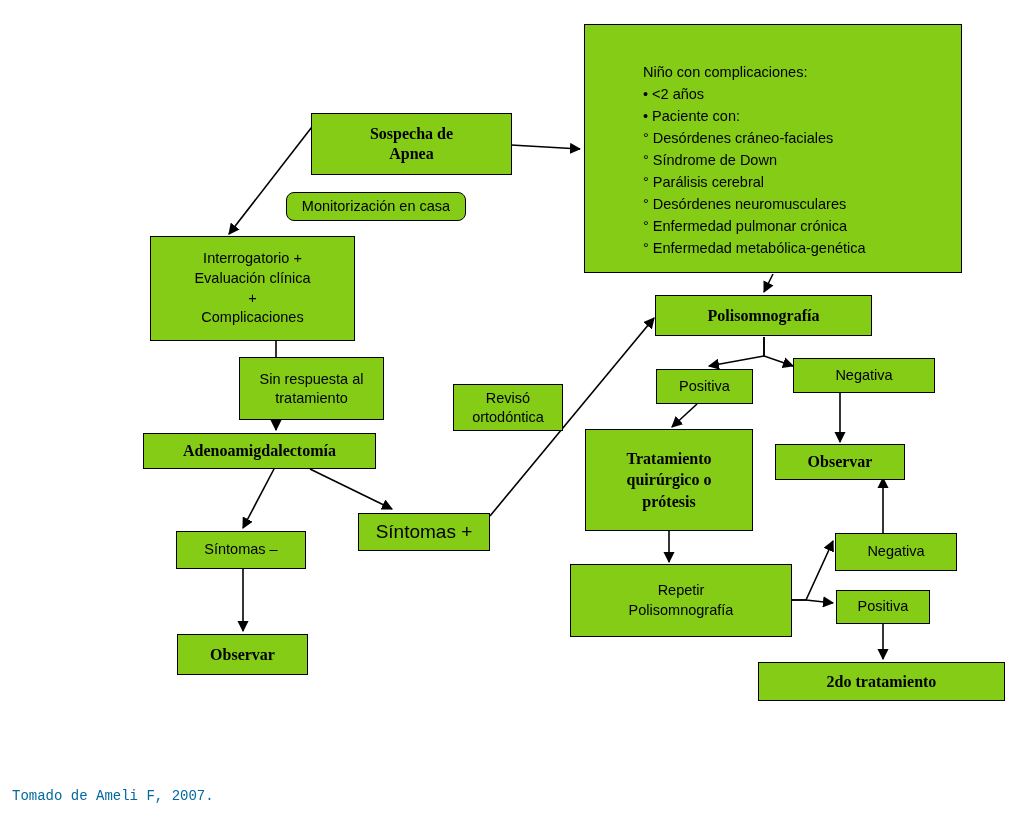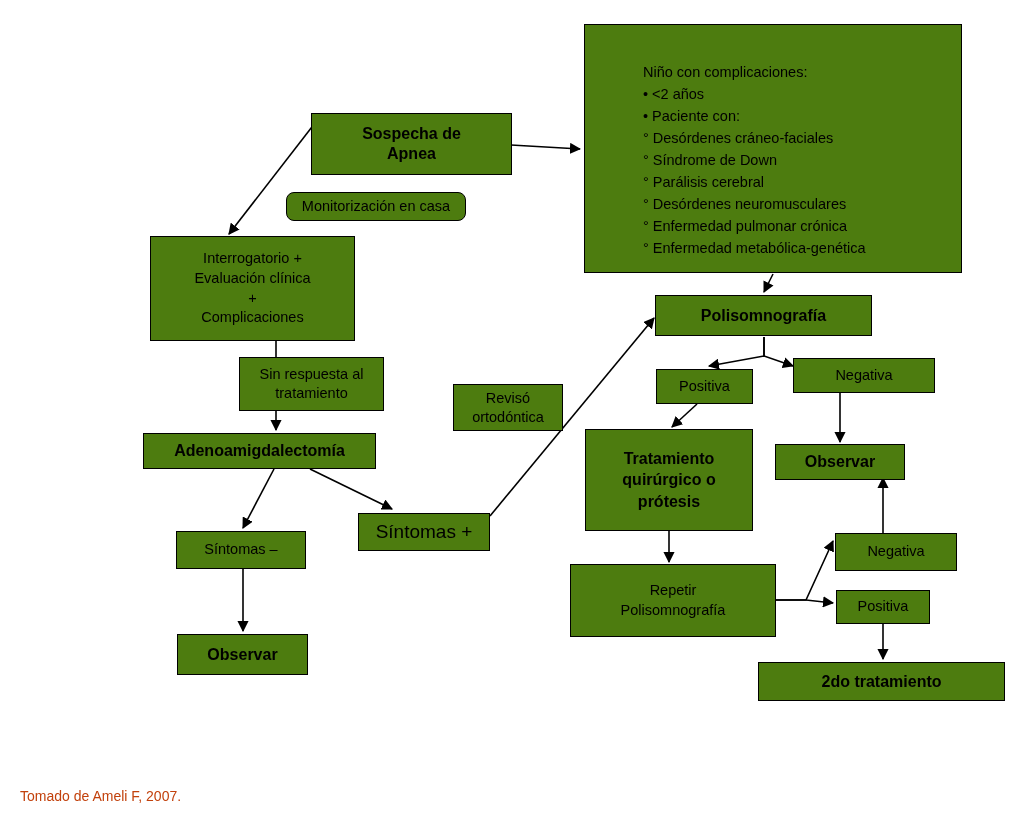--- a/index.html
+++ b/index.html
@@ -20,31 +20,32 @@
     left: 0;
     top: 0;
     width: 1024px;
     height: 819px;
     pointer-events: none;
   }
   .node {
     position: absolute;
     box-sizing: border-box;
     border: 1.6px solid #000000;
-    background: #4d7c0f;
+    background: #84cc16;
     display: flex;
     align-items: center;
     justify-content: center;
     text-align: center;
     color: #000000;
     line-height: 1.22;
     z-index: 2;
   }
   .node.bold {
     font-weight: bold;
+    font-family: Liberation Serif, serif;
   }
   .node.thin {
     border-width: 1.3px;
   }
   .node-text {
     display: block;
     white-space: pre-line;
     padding: 0 6px;
   }
   .node.left-align {
@@ -56,24 +57,23 @@
     padding: 0;
   }
   .caption {
     position: absolute;
     color: #000000;
     font-family: "Liberation Sans", sans-serif;
     z-index: 2;
   }
   .attribution {
     position: absolute;
-    color: #c2410c;
-    font-family: Liberation Sans, sans-serif;
+    color: #0369a1;
+    font-family: Liberation Mono, monospace;
     z-index: 2;
-    margin-left: 8px;
   }
 </style>
 </head>
 <body>
 
 <div id="page">
 
   <svg id="edges" viewBox="0 0 1024 819">
     <defs>
       <marker id="arrow" viewBox="0 0 10 10" refX="9" refY="5" markerWidth="7" markerHeight="7" orient="auto-start-reverse">
@@ -139,21 +139,21 @@
     <span class="node-text">Monitorización en casa</span>
   </div>
 
   <div class="node" style="left:150px; top:236px; width:205px; height:105px; font-size:14.5px; line-height:1.35;">
     <span class="node-text">Interrogatorio +
 Evaluación clínica
 +
 Complicaciones</span>
   </div>
 
-  <div class="node thin" style="left:239px; top:357px; width:145px; height:54px; font-size:14.5px; line-height:1.3;">
+  <div class="node thin" style="left:239px; top:357px; width:145px; height:63px; font-size:14.5px; line-height:1.3;">
     <span class="node-text">Sin respuesta al
 tratamiento</span>
   </div>
 
   <div class="node bold" style="left:143px; top:433px; width:233px; height:36px; font-size:16px;">
     <span class="node-text">Adenoamigdalectomía</span>
   </div>
 
   <div class="node thin" style="left:176px; top:531px; width:130px; height:38px; font-size:14.5px;">
     <span class="node-text">Síntomas –</span>
@@ -187,21 +187,21 @@
   <div class="node bold" style="left:585px; top:429px; width:168px; height:102px; font-size:16px; line-height:1.35;">
     <span class="node-text">Tratamiento
 quirúrgico o
 prótesis</span>
   </div>
 
   <div class="node bold" style="left:775px; top:444px; width:130px; height:36px; font-size:16px;">
     <span class="node-text">Observar</span>
   </div>
 
-  <div class="node" style="left:570px; top:564px; width:206px; height:73px; font-size:14.5px; line-height:1.35;">
+  <div class="node" style="left:570px; top:564px; width:222px; height:73px; font-size:14.5px; line-height:1.35;">
     <span class="node-text">Repetir
 Polisomnografía</span>
   </div>
 
   <div class="node thin" style="left:835px; top:533px; width:122px; height:38px; font-size:14.5px;">
     <span class="node-text">Negativa</span>
   </div>
 
   <div class="node thin" style="left:836px; top:590px; width:94px; height:34px; font-size:14.5px;">
     <span class="node-text">Positiva</span>

